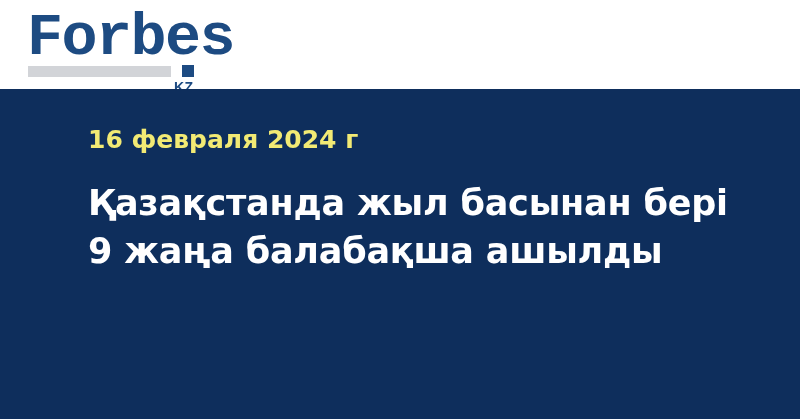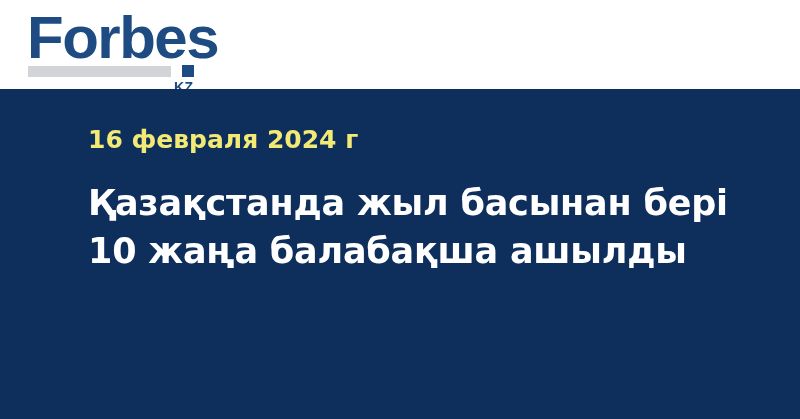--- a/index.html
+++ b/index.html
@@ -38,21 +38,21 @@
     left: 27px;
     top: 8px;
     width: 210px;
     height: 72px;
   }
 
   .logo-wordmark {
     position: absolute;
     left: 0;
     top: 0;
-    font-family: Liberation Sans, sans-serif;
+    font-family: Liberation Mono, monospace;
     font-weight: bold;
     font-size: 60px;
     line-height: 60px;
     letter-spacing: -1.5px;
     color: #1d4b82;
     white-space: nowrap;
   }
 
   .logo-underline {
     position: absolute;
@@ -136,16 +136,16 @@
       <span class="logo-underline"></span>
       <span class="logo-kz-block">
         <span class="logo-kz-square"></span>
         <span class="logo-kz-text">KZ</span>
       </span>
     </div>
   </div>
 
   <div class="body-area">
     <div class="date">16 февраля 2024 г</div>
-    <h1 class="headline">Қазақстанда жыл басынан бері 10 жаңа балабақша ашылды</h1>
+    <h1 class="headline">Қазақстанда жыл басынан бері 9 жаңа балабақша ашылды</h1>
   </div>
 
 </div>
 
 </body></html>

